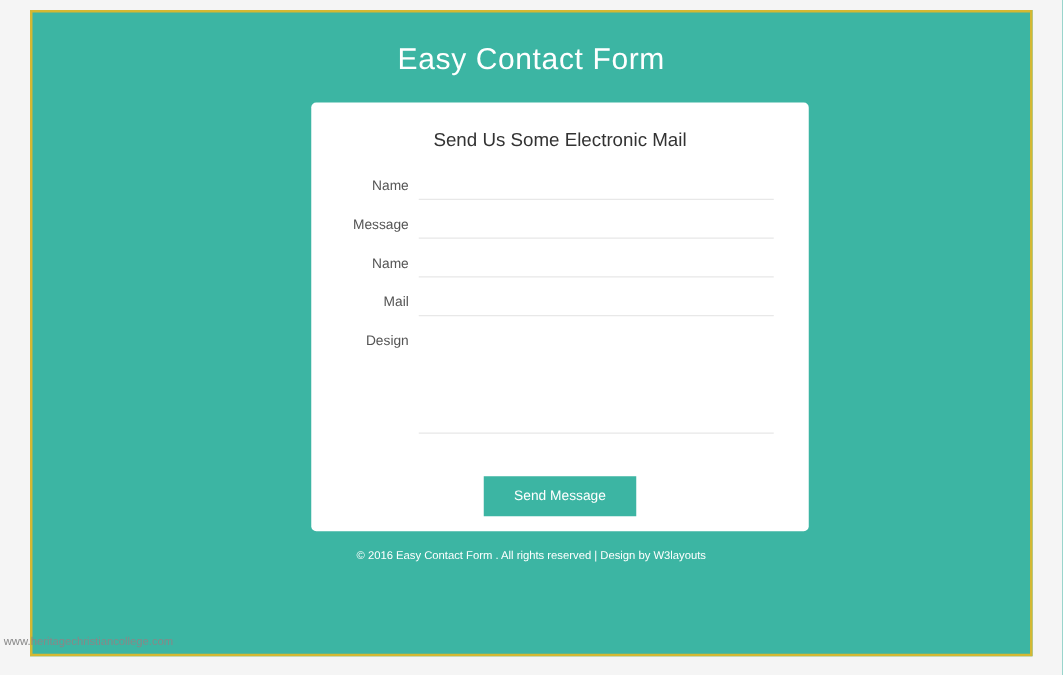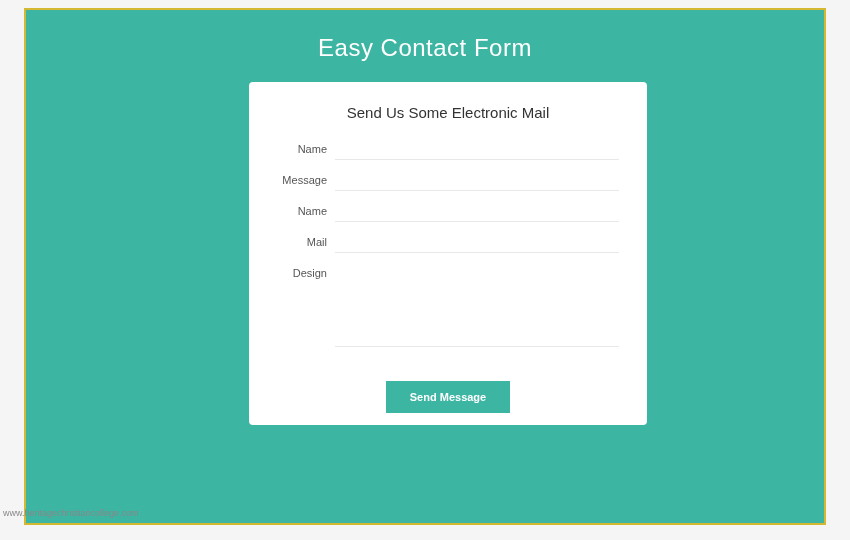--- a/index.html
+++ b/index.html
@@ -85,21 +85,20 @@
       margin-top: 6px;
     }
     .submit-btn {
       background: #3cb5a3;
       color: #ffffff;
       border: none;
       padding: 10px 24px;
       font-size: 11px;
       cursor: pointer;
       font-family: inherit;
-      font-weight: bold;
     }
     .footer-text {
       color: #ffffff;
       font-size: 9px;
       margin-top: 14px;
       font-weight: 500;
     }
     .watermark {
       position: absolute;
       left: 3px;
@@ -141,15 +140,16 @@
     <div class="form-row message-row">
       <label class="form-label">Design</label>
       <textarea class="form-input" style=""></textarea>
     </div>
 
     <div class="submit-wrap">
       <button class="submit-btn">Send Message</button>
     </div>
   </div>
 
+  <div class="footer-text">© 2016 Easy Contact Form . All rights reserved | Design by W3layouts</div>
 </div>
 
 <div class="watermark">www.heritagechristiancollege.com</div>
 
 </body></html>

